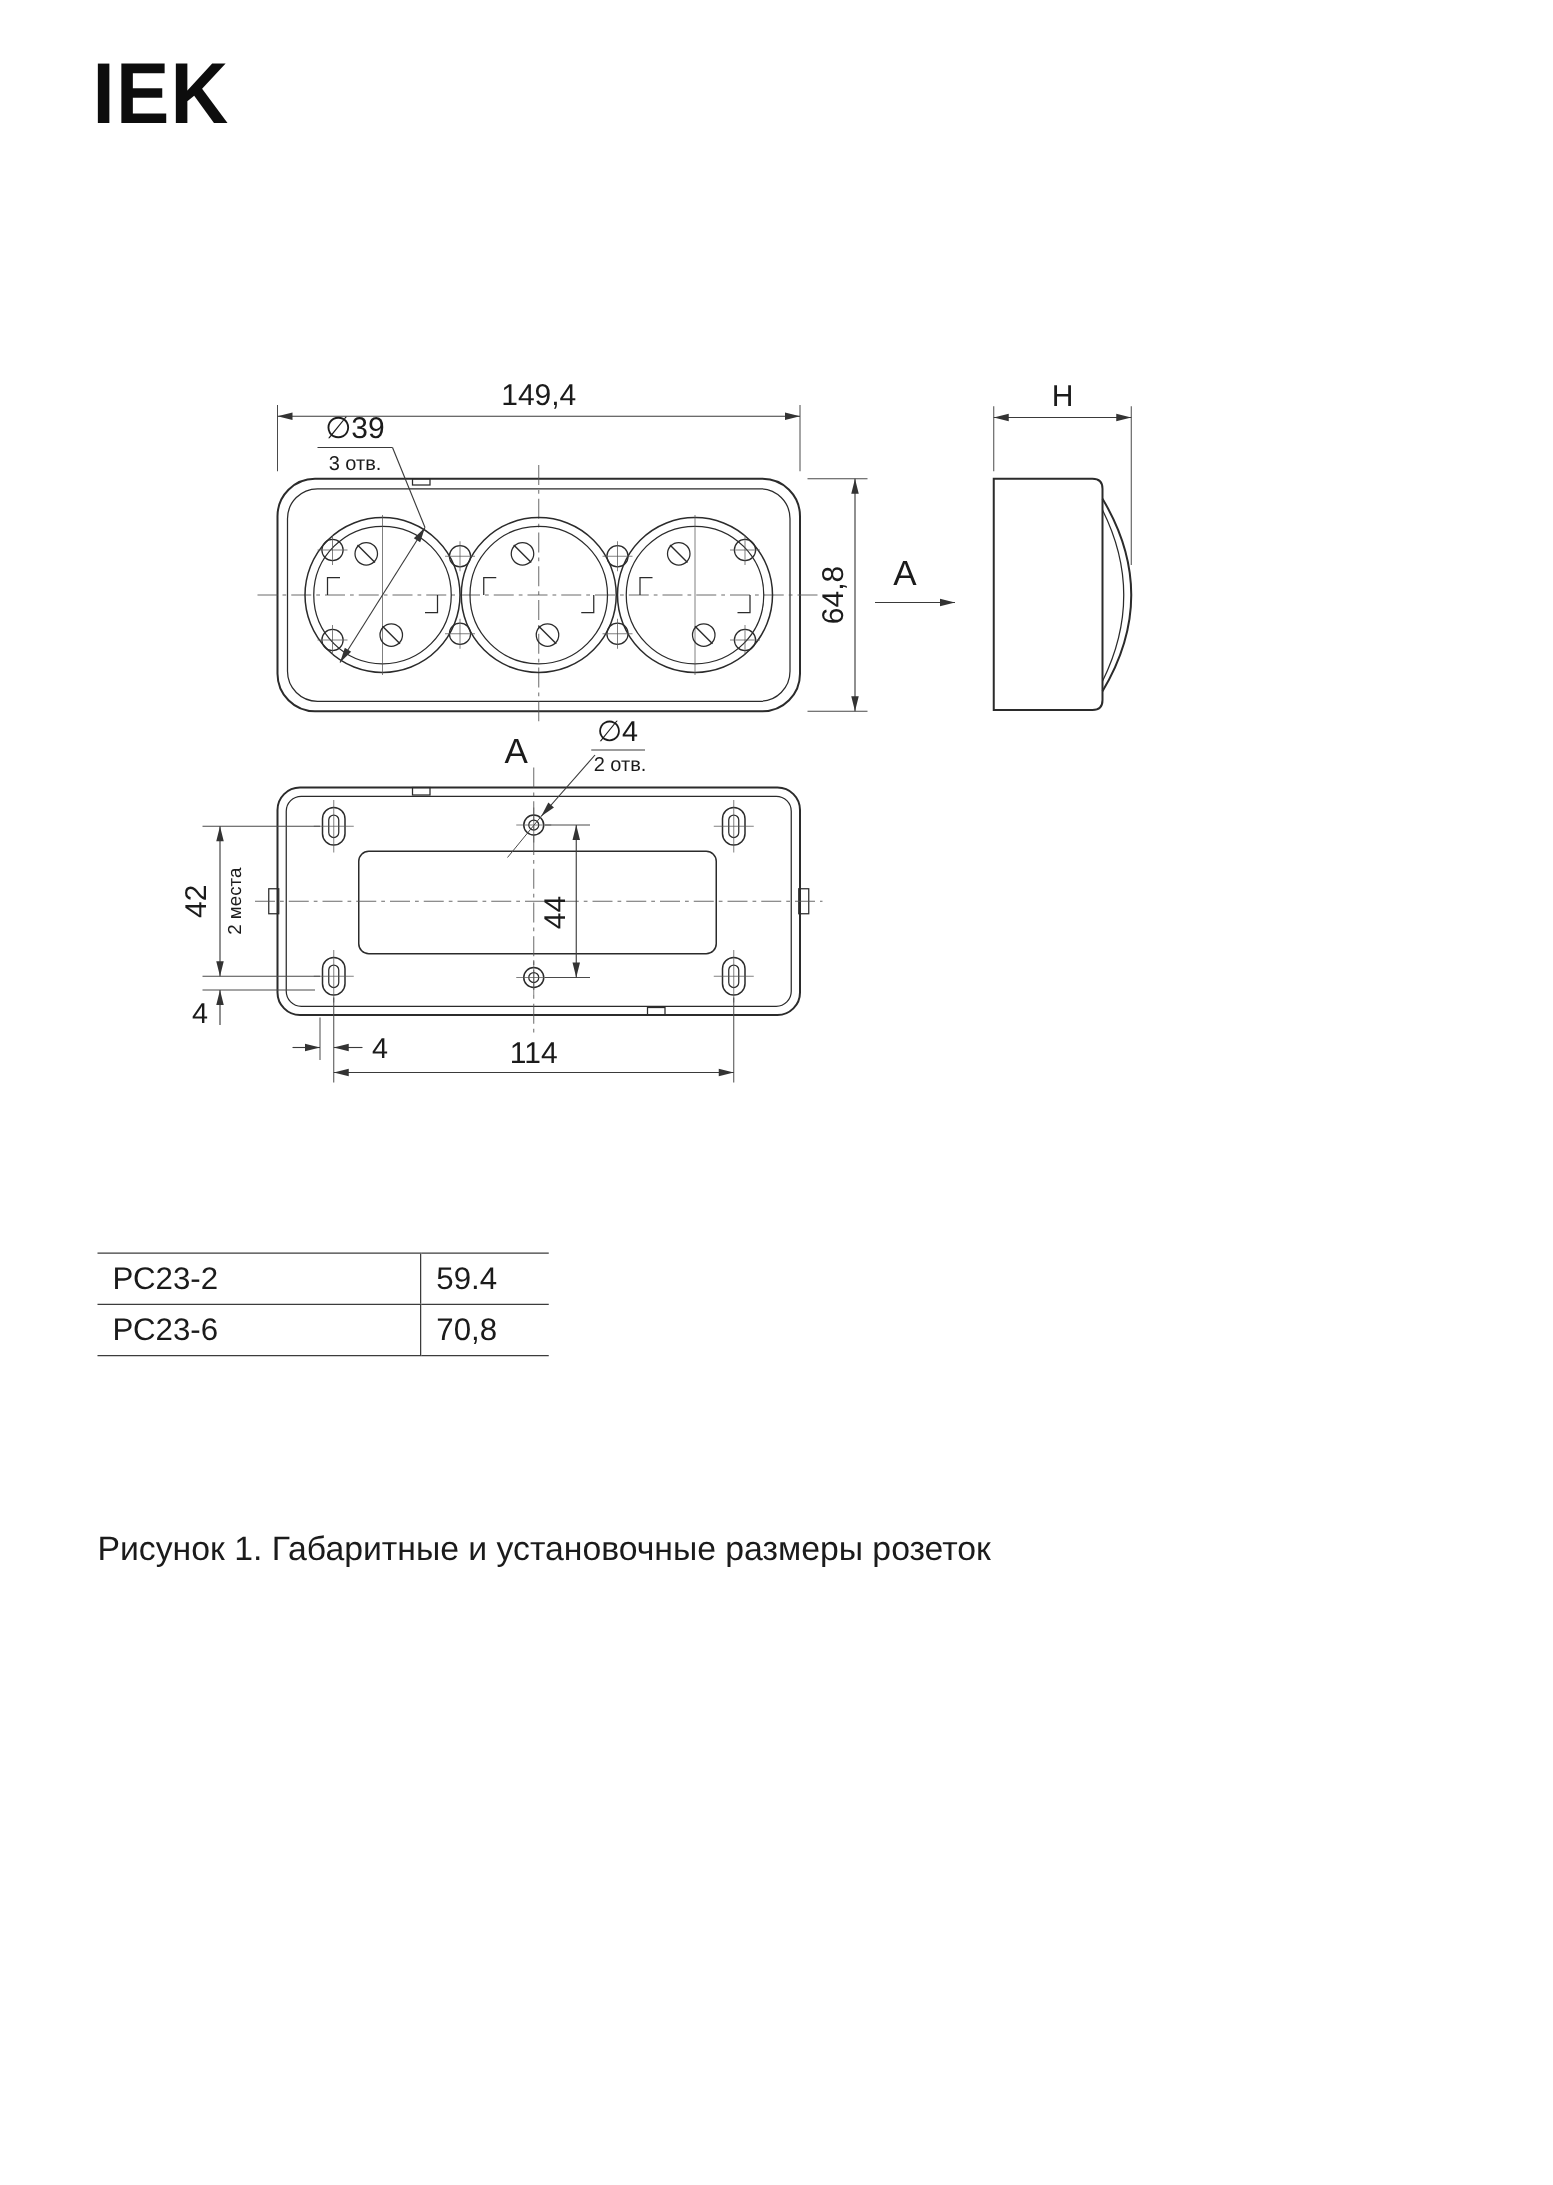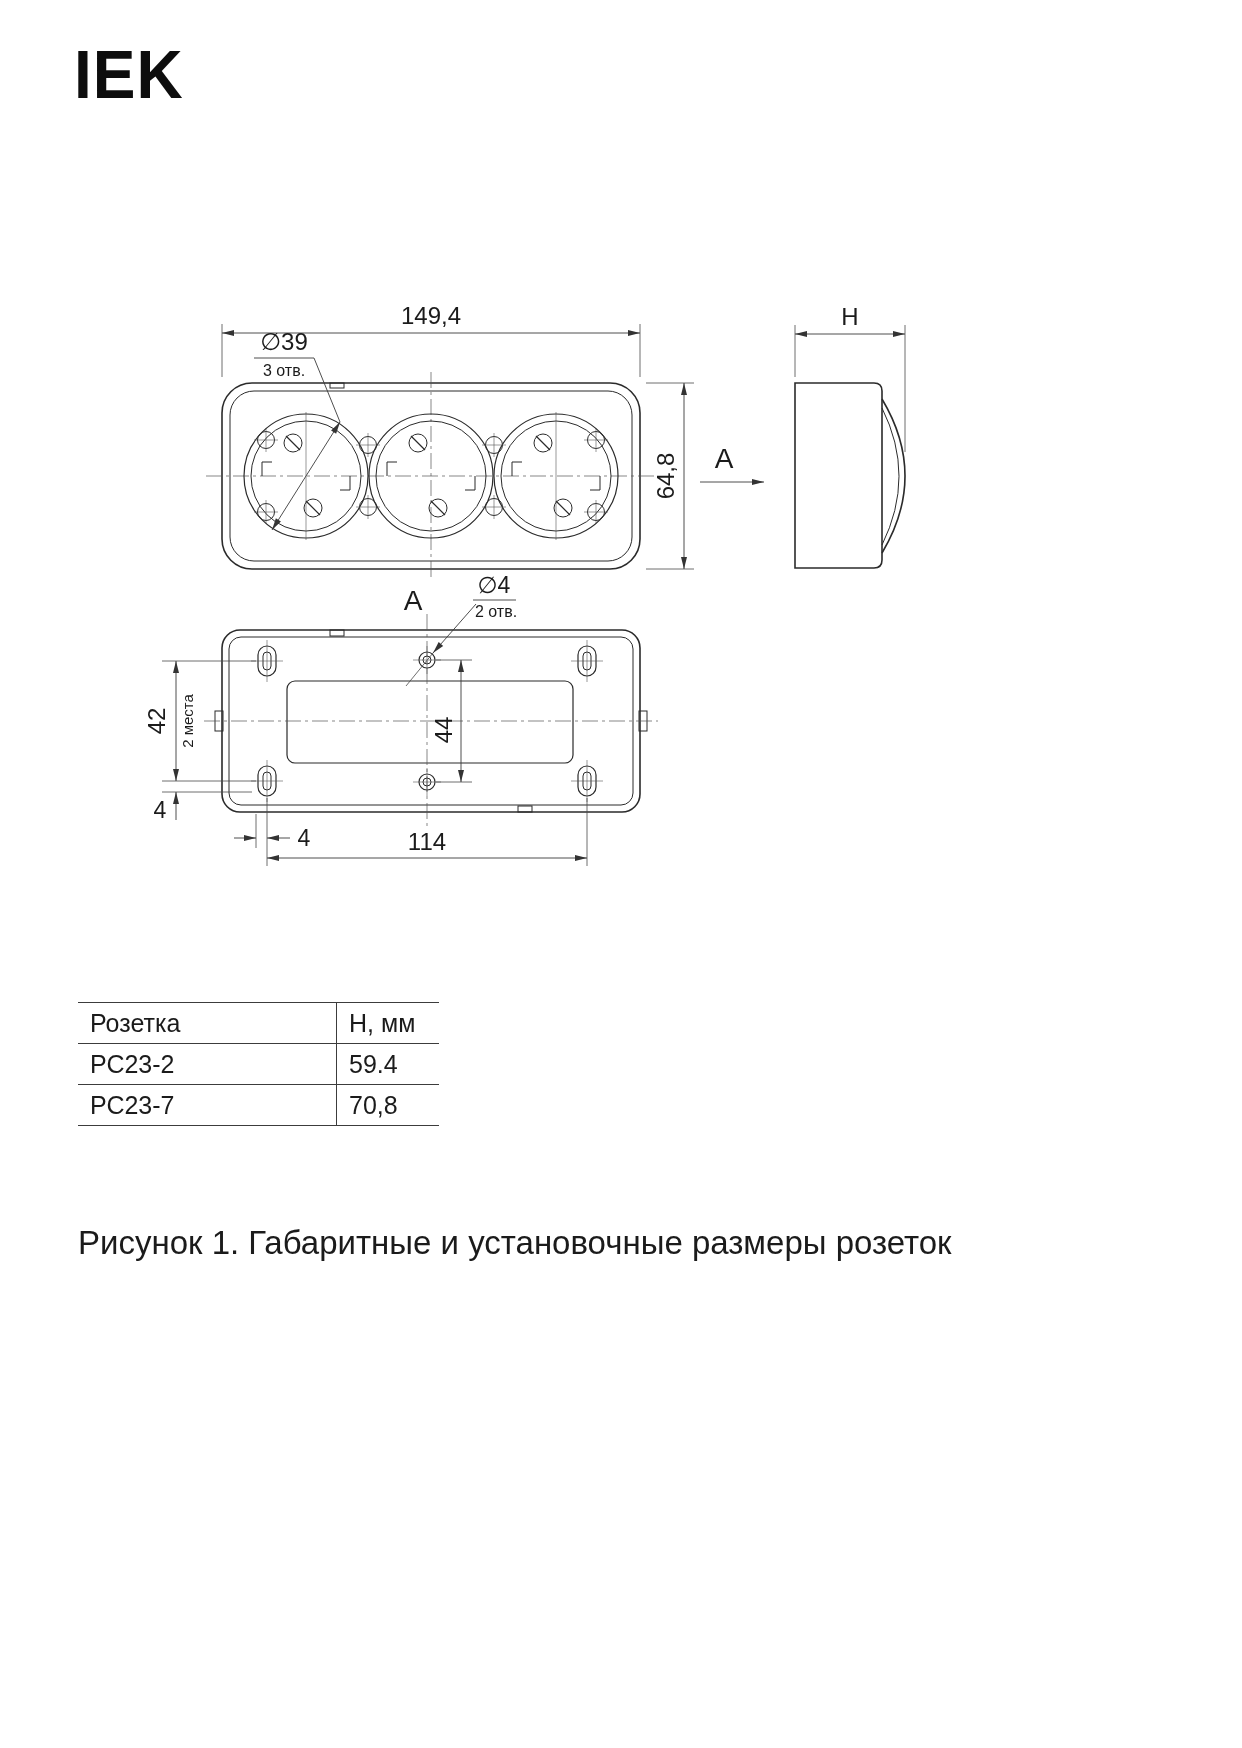--- a/index.html
+++ b/index.html
@@ -5,21 +5,21 @@
   html,body{margin:0;padding:0}
   body{width:1242px;height:1748px;background:#ffffff;position:relative;font-family:"Liberation Sans",sans-serif;overflow:hidden}
   .logo{position:absolute;left:74px;top:40px;font-size:64px;line-height:1;font-weight:900;letter-spacing:1px;color:#0d0d0d;transform:scaleY(1.08);transform-origin:top left}
   .drawing{position:absolute;left:0;top:0}
   .dim-table{position:absolute;left:78px;top:1002px;border-collapse:collapse;font-size:25px;color:#1b1b1b}
   .dim-table td{height:36px;padding:2px 12px;font-weight:400;vertical-align:middle}
   .dim-table td.c1{width:234px}
   .dim-table td.c2{width:78px;border-left:1.4px solid #3c3c3c}
   .dim-table tr td{border-bottom:1.4px solid #3c3c3c}
   .dim-table tr:first-child td{border-top:1.4px solid #3c3c3c}
-  .caption{position:absolute;left:78px;top:1224px;font-size:33px;color:#1b1b1b;margin:0}
+  .caption{position:absolute;left:78px;top:1224px;font-size:27px;color:#1b1b1b;margin:0}
   .o16{stroke:#2b2b2b;stroke-width:1.6;fill:none}
   .o12{stroke:#2b2b2b;stroke-width:1.2;fill:none}
   .o10{stroke:#2b2b2b;stroke-width:1;fill:none}
   .dim{stroke:#3a3a3a;stroke-width:.9;fill:none}
   .ext{stroke:#4a4a4a;stroke-width:.8;fill:none}
   .cl{stroke:#555;stroke-width:.7;fill:none;stroke-dasharray:16 4 3 4}
   .ch{stroke:#555;stroke-width:.6;fill:none}
   svg text{fill:#1b1b1b;font-family:"Liberation Sans","DejaVu Sans",sans-serif}
   .t24{font-size:24px}.t23{font-size:23px}.t16{font-size:16px}.t15{font-size:15px}.t28{font-size:28px}
   .mid{text-anchor:middle}
@@ -237,28 +237,24 @@
 
     <line class="ext" x1="436" y1="660" x2="472" y2="660"></line>
     <line class="ext" x1="436" y1="782" x2="472" y2="782"></line>
     <line class="dim" x1="461" y1="660" x2="461" y2="782" marker-start="url(#arw)" marker-end="url(#arw)"></line>
     <text class="t24 mid" x="452" y="730" transform="rotate(-90 452 730)">44</text>
   </g>
 </svg>
 
 <table class="dim-table">
   <tbody>
-      <tr>
-    <td class="c1">Розетка</td>
-    <td class="c2">Н, мм</td>
-  </tr>
   <tr>
     <td class="c1">РС23-2</td>
     <td class="c2">59.4</td>
   </tr>
   <tr>
-    <td class="c1">РС23-7</td>
+    <td class="c1">РС23-6</td>
     <td class="c2">70,8</td>
   </tr>
 </tbody>
   </table>
 
 <p class="caption">Рисунок 1. Габаритные и установочные размеры розеток</p>
 
 </body></html>

